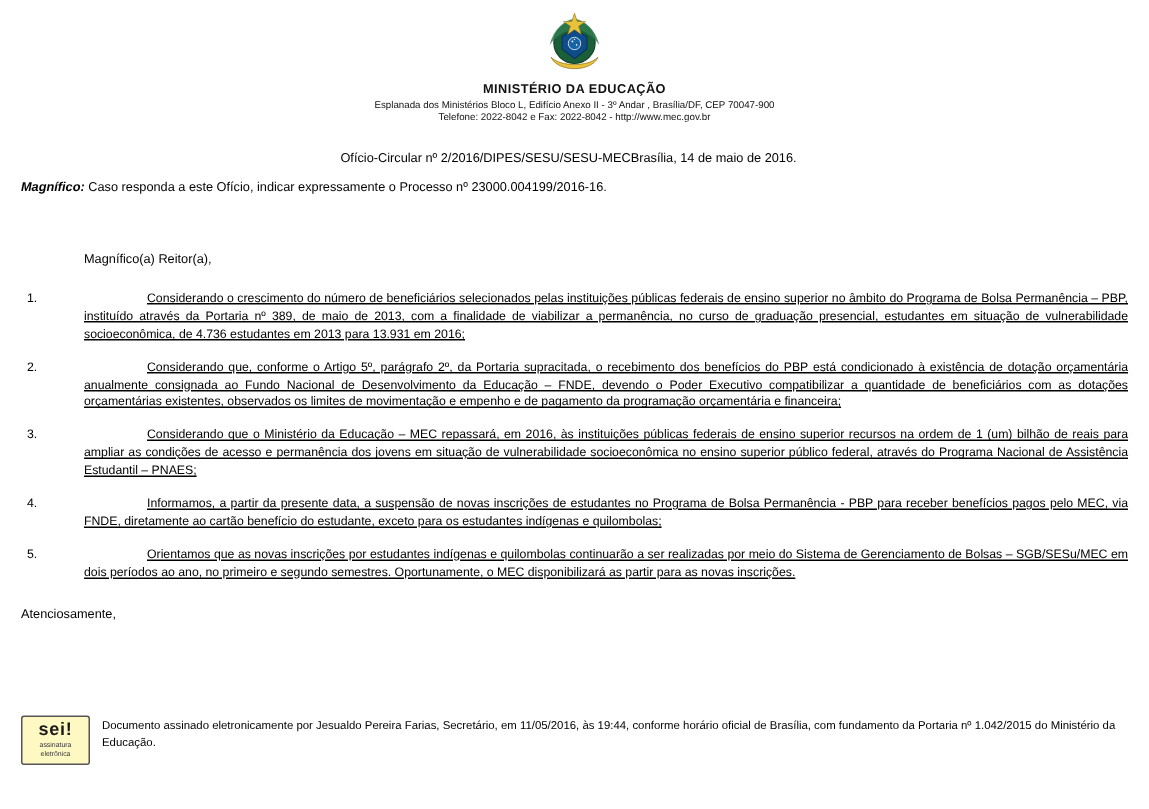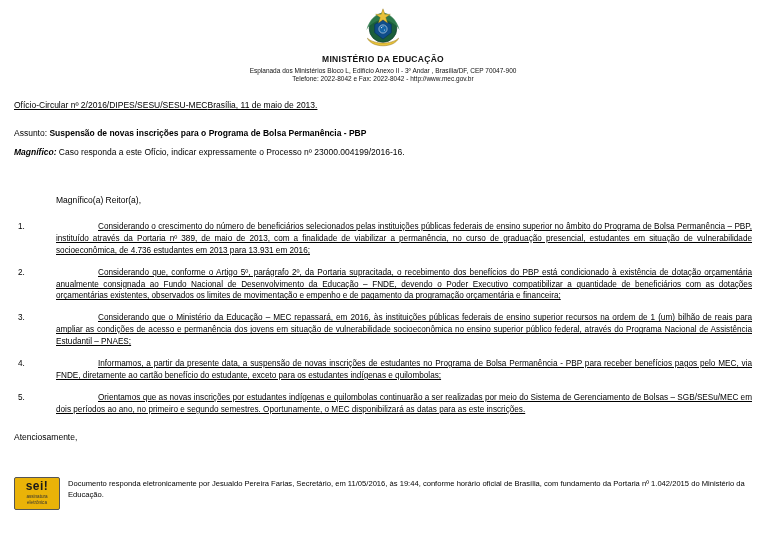--- a/index.html
+++ b/index.html
@@ -46,25 +46,24 @@
   }
   .org-contact {
     font-size: 6.5px;
     margin-top: 1px;
     color: #111;
   }
 
   
   .meta-row {
     display: flex;
-    justify-content: flex-start;
+    justify-content: center;
     align-items: flex-start;
     margin-top: 18px;
     font-size: 8.5px;
-    text-decoration: underline;
   }
   .oficio {
     font-size: 8.5px;
   }
   .cidade-data {
     font-size: 8.5px;
     padding-right: 8px;
   }
   .dirigentes {
     font-size: 8.5px;
@@ -140,21 +139,21 @@
     bottom: 8px;
     display: flex;
     align-items: flex-start;
     gap: 8px;
   }
   .sei-stamp {
     width: 46px;
     flex: 0 0 46px;
     border: 1px solid #555;
     border-radius: 2px;
-    background: #eab308;
+    background: #fef9c3;
     text-align: center;
     padding: 2px 0 3px;
     box-sizing: border-box;
   }
   .sei-logo {
     font-size: 12px;
     font-weight: bold;
     letter-spacing: .5px;
     color: #1a1a1a;
     line-height: 1.05;
@@ -199,27 +198,24 @@
         <polygon points="50,6 54,18 66,18 56,25 60,37 50,30 40,37 44,25 34,18 46,18" fill="#e8c23a" stroke="#8a6b12" stroke-width="0.7"></polygon>
       </g>
     </svg>
     <div class="org-name">MINISTÉRIO DA EDUCAÇÃO</div>
     <div class="org-addr">Esplanada dos Ministérios Bloco L, Edifício Anexo II - 3º Andar , Brasília/DF, CEP 70047-900</div>
     <div class="org-contact">Telefone: 2022-8042 e Fax: 2022-8042 - http://www.mec.gov.br</div>
   </div>
 
   <div class="meta-row">
     <div class="oficio">Ofício-Circular nº 2/2016/DIPES/SESU/SESU-MEC</div>
-    <div class="cidade-data">Brasília, 11 de maio de 2013.</div>
-  </div>
-
-
-  <div class="assunto">
-    <span class="label">Assunto: </span><span class="value">Suspensão de novas inscrições para o Programa de Bolsa Permanência - PBP</span>
-  </div>
+    <div class="cidade-data">Brasília, 14 de maio de 2016.</div>
+  </div>
+
+
 
   <div class="referencia">
     <span class="label">Magnífico:</span><span> Caso responda a este Ofício, indicar expressamente o Processo nº 23000.004199/2016-16.</span>
   </div>
 
   <div class="saudacao">Magnífico(a) Reitor(a),</div>
 
   <div class="paras">
     <div class="para">
       <div class="num">1.</div>
@@ -232,31 +228,31 @@
     <div class="para">
       <div class="num">3.</div>
       <div class="txt">Considerando que o Ministério da Educação – MEC repassará, em 2016, às instituições públicas federais de ensino superior recursos na ordem de 1 (um) bilhão de reais para ampliar as condições de acesso e permanência dos jovens em situação de vulnerabilidade socioeconômica no ensino superior público federal, através do Programa Nacional de Assistência Estudantil – PNAES;</div>
     </div>
     <div class="para">
       <div class="num">4.</div>
       <div class="txt">Informamos, a partir da presente data, a suspensão de novas inscrições de estudantes no Programa de Bolsa Permanência - PBP para receber benefícios pagos pelo MEC, via FNDE, diretamente ao cartão benefício do estudante, exceto para os estudantes indígenas e quilombolas;</div>
     </div>
     <div class="para">
       <div class="num">5.</div>
-      <div class="txt">Orientamos que as novas inscrições por estudantes indígenas e quilombolas continuarão a ser realizadas por meio do Sistema de Gerenciamento de Bolsas – SGB/SESu/MEC em dois períodos ao ano, no primeiro e segundo semestres. Oportunamente, o MEC disponibilizará as datas para as este inscrições.</div>
+      <div class="txt">Orientamos que as novas inscrições por estudantes indígenas e quilombolas continuarão a ser realizadas por meio do Sistema de Gerenciamento de Bolsas – SGB/SESu/MEC em dois períodos ao ano, no primeiro e segundo semestres. Oportunamente, o MEC disponibilizará as partir para as novas inscrições.</div>
     </div>
   </div>
 
   <div class="atenciosamente">Atenciosamente,</div>
 
 
   <div class="sei-footer">
     <div class="sei-stamp">
       <div class="sei-logo">sei!</div>
       <div class="sei-sub">assinatura</div>
       <div class="sei-sub">eletrônica</div>
     </div>
     <div class="sei-text">
-      <span>Documento responda eletronicamente por </span><b>Jesualdo Pereira Farias, Secretário</b><span>, em 11/05/2016, às 19:44, conforme horário oficial de Brasília, com fundamento da Portaria nº 1.042/2015 do Ministério da Educação.</span>
+      <span>Documento assinado eletronicamente por </span><b>Jesualdo Pereira Farias, Secretário</b><span>, em 11/05/2016, às 19:44, conforme horário oficial de Brasília, com fundamento da Portaria nº 1.042/2015 do Ministério da Educação.</span>
     </div>
   </div>
 
 </div>
 
 </body></html>

